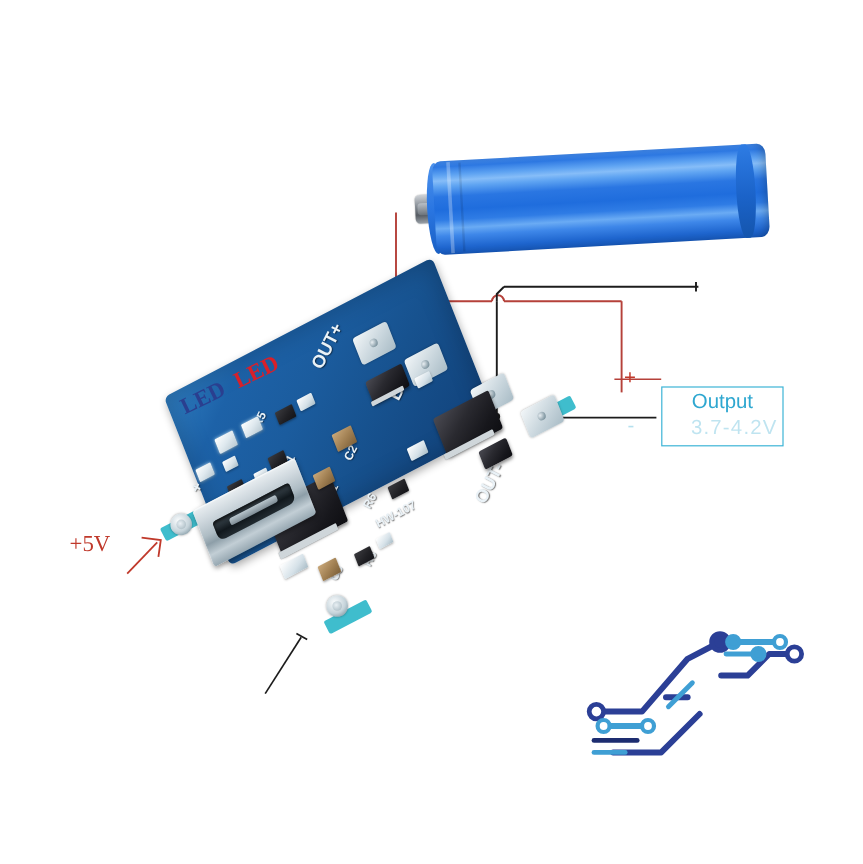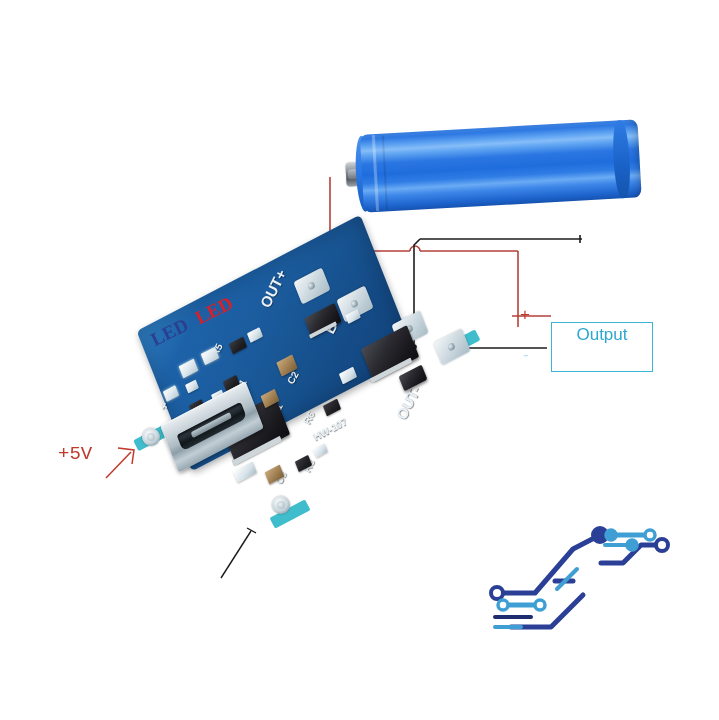--- a/index.html
+++ b/index.html
@@ -101,21 +101,21 @@
        box-shadow:0 2px 4px rgba(0,0,0,.4), inset 0 1px 1px rgba(255,255,255,.7);}
   #usb:before{content:"";position:absolute;left:12px;top:16px;width:72px;height:17px;
        border-radius:3px 3px 6px 6px;
        background:linear-gradient(to bottom,#3e4a52,#11181d 60%,#232c32);
        box-shadow:inset 0 2px 3px rgba(0,0,0,.8);}
   #usb:after{content:"";position:absolute;left:26px;top:20px;width:44px;height:6px;border-radius:2px;
        background:linear-gradient(to bottom,#b9c6cd,#7d8b94);}
 
   
   #label-5v{position:absolute;left:58px;top:443px;color:#c0392b;font-size:19px;
-       font-family:Liberation Mono, monospace;white-space:nowrap;}
+       font-family:Liberation Serif, serif;white-space:nowrap;}
   #label-led-group{position:absolute;left:152px;top:330px;
        transform:rotate(-26deg);transform-origin:0 50%;white-space:nowrap;}
   #label-led-1{font-size:19px;font-weight:bold;color:#2a3f8f;
        font-family:"Liberation Serif","DejaVu Serif",serif;}
   #label-led-2{font-size:19px;font-weight:bold;color:#d8202a;
        font-family:"Liberation Serif","DejaVu Serif",serif;margin-left:6px;}
 
   
   #output-box{position:absolute;left:551px;top:322px;width:100px;height:48px;
        border:1.6px solid #3cb4d6;background:transparent;}
@@ -274,20 +274,21 @@
 
   <div id="label-led-group" class="nosel">
     <span id="label-led-1">LED</span>
     <span id="label-led-2">LED</span>
   </div>
 
   <div id="output-plus" class="nosel">+</div>
   <div id="output-minus" class="nosel">-</div>
   <div id="output-box"></div>
   <div id="output-line1" class="nosel">Output</div>
+  <div id="output-line2" class="nosel">3.7-4.2V</div>
 
   <svg id="pcb-logo" viewBox="0 0 220 140">
     <g fill="none" stroke-linecap="round" stroke-linejoin="round">
 
       <path d="M32 88 L70 88 L108 44 L135 30" stroke="#2b3f96" stroke-width="5"></path>
       <circle cx="32" cy="88" r="6" stroke="#2b3f96" stroke-width="4" fill="#ffffff"></circle>
       <circle cx="135" cy="30" r="7" stroke="#2b3f96" stroke-width="4" fill="#2b3f96"></circle>
       <path d="M136 58 L158 58 L176 40 L196 40" stroke="#2b3f96" stroke-width="5"></path>
       <circle cx="197" cy="40" r="6" stroke="#2b3f96" stroke-width="4" fill="#ffffff"></circle>
       <path d="M46 122 L86 122 L118 90" stroke="#2b3f96" stroke-width="5"></path>

